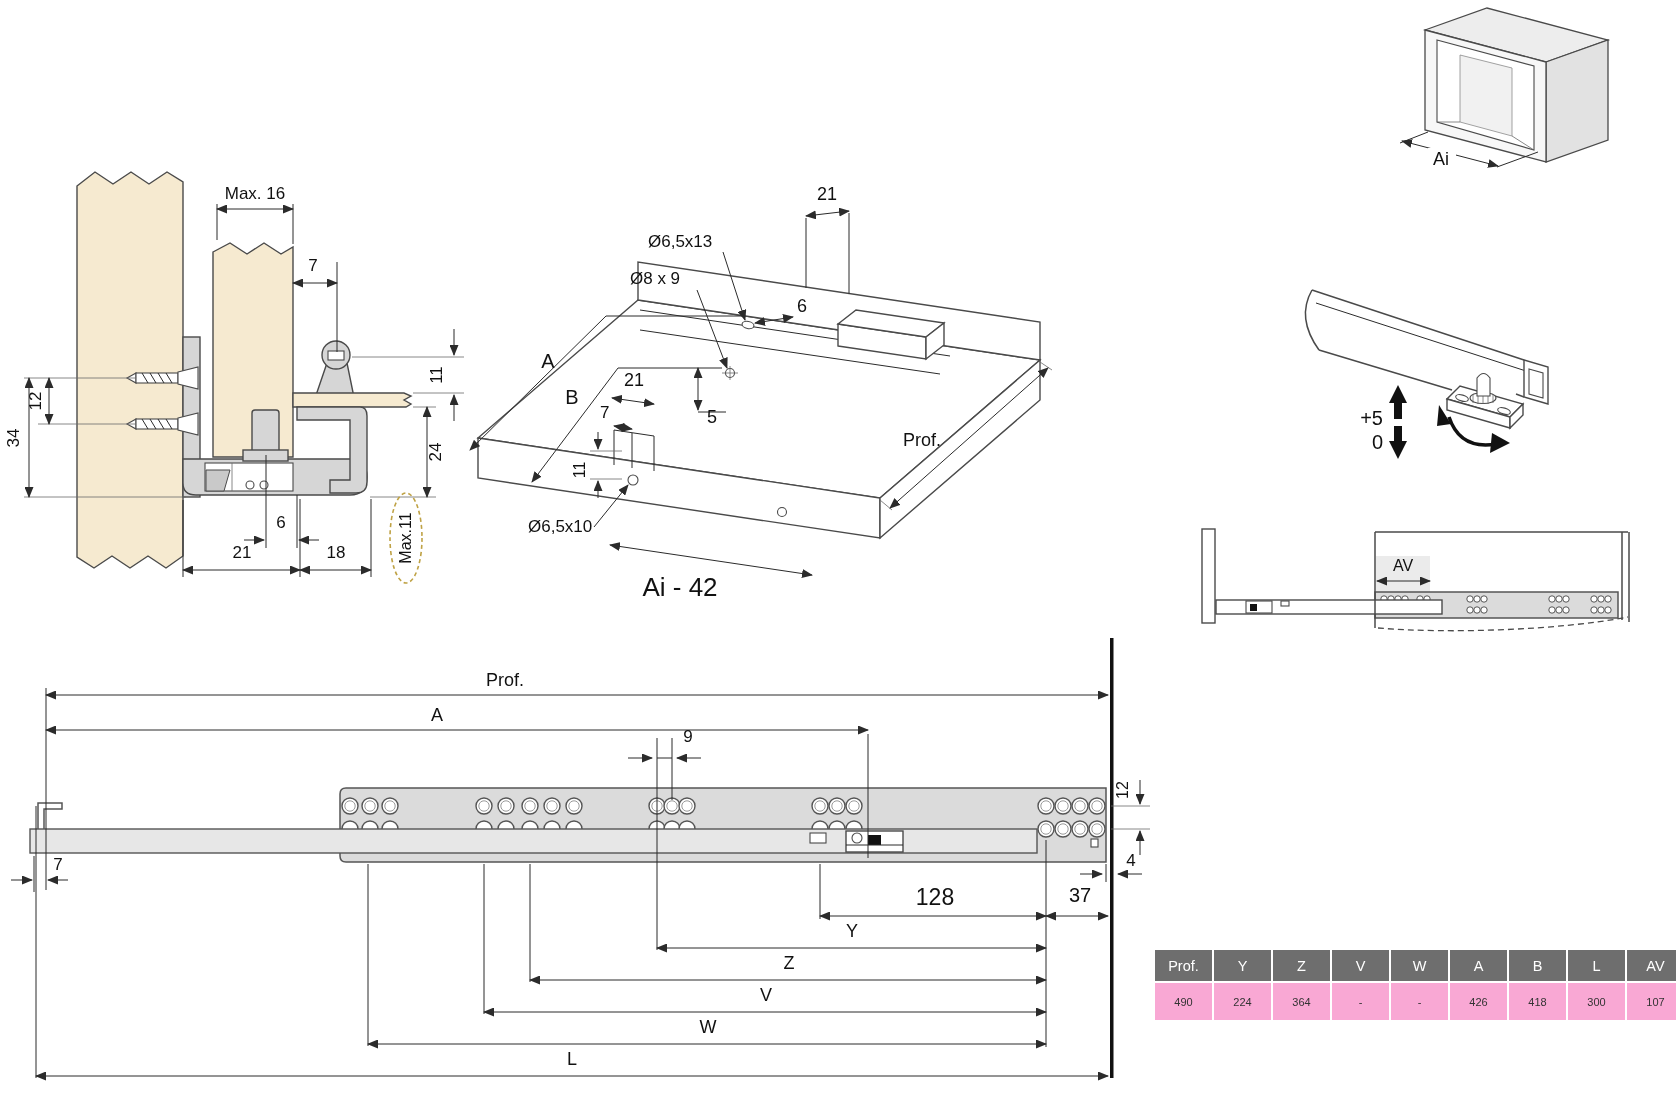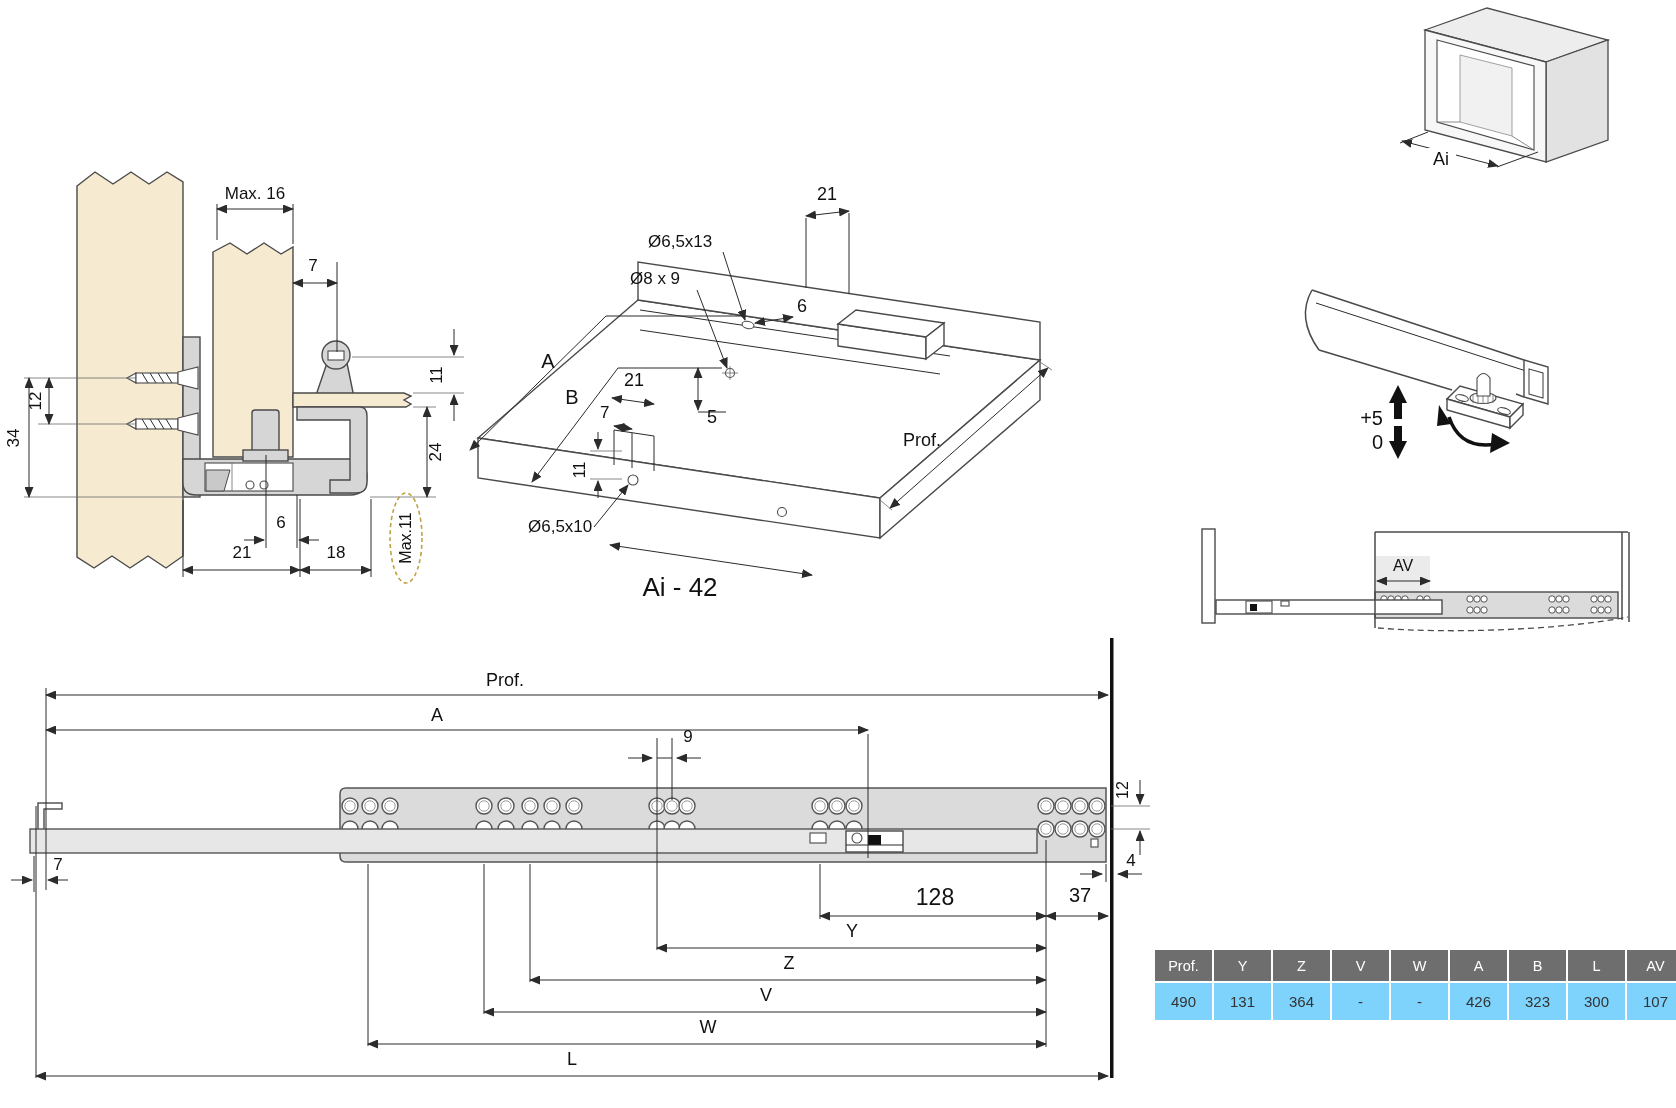--- a/index.html
+++ b/index.html
@@ -25,21 +25,21 @@
   .whl{fill:#fff;stroke:#4a4a4a;stroke-width:1.1}
   .rail{fill:#dbdbdb;stroke:#555;stroke-width:1.5}
   .bar{fill:#e7e7e7;stroke:#555;stroke-width:1.4}
   .hole{fill:#fff;stroke:#555;stroke-width:1.4}
   .holei{fill:none;stroke:#9a9a9a;stroke-width:1}
   .blk{fill:#111;stroke:none}
   .spec-table{position:absolute;left:1155px;top:950px;display:grid;
     grid-template-columns:repeat(9,57px);grid-auto-rows:31px 37px;gap:2px;background:#fff}
   .spec-table .h{background:#6e6e6e;color:#fff;font-size:14.5px;display:flex;
     align-items:center;justify-content:center}
-  .spec-table .v{background:#7dd3fc;color:#333;font-size:15px;display:flex;
+  .spec-table .v{background:#f9a8d4;color:#333;font-size:11px;display:flex;
     align-items:center;justify-content:center}
 </style>
 </head>
 <body>
 
 <div id="stage">
 <svg width="1676" height="1108" viewBox="0 0 1676 1108">
   <defs>
     <marker id="ar" viewBox="0 0 11 9" refX="10" refY="4.5" markerWidth="11" markerHeight="9" markerUnits="userSpaceOnUse" orient="auto-start-reverse">
       <path d="M0,0 L11,4.5 L0,9 Z" fill="#2b2b2b"></path>
@@ -453,22 +453,22 @@
   <div class="h">Prof.</div>
   <div class="h">Y</div>
   <div class="h">Z</div>
   <div class="h">V</div>
   <div class="h">W</div>
   <div class="h">A</div>
   <div class="h">B</div>
   <div class="h">L</div>
   <div class="h">AV</div>
   <div class="v">490</div>
-  <div class="v">131</div>
+  <div class="v">224</div>
   <div class="v">364</div>
   <div class="v">-</div>
   <div class="v">-</div>
   <div class="v">426</div>
-  <div class="v">323</div>
+  <div class="v">418</div>
   <div class="v">300</div>
   <div class="v">107</div>
 </div>
 </div>
 
 </body></html>

